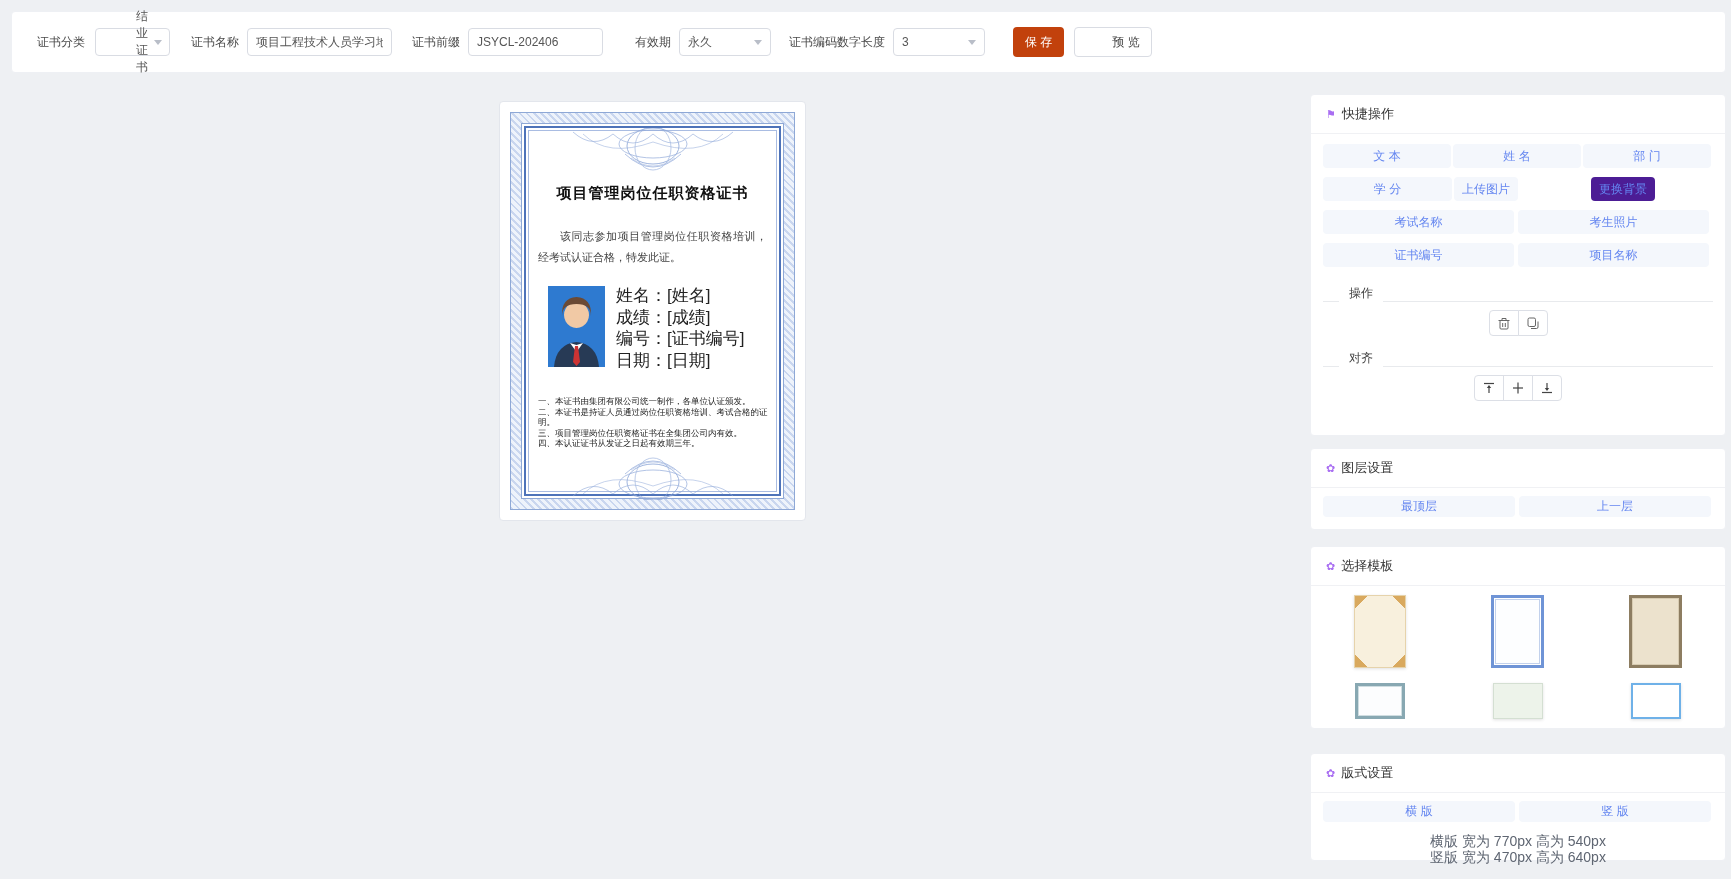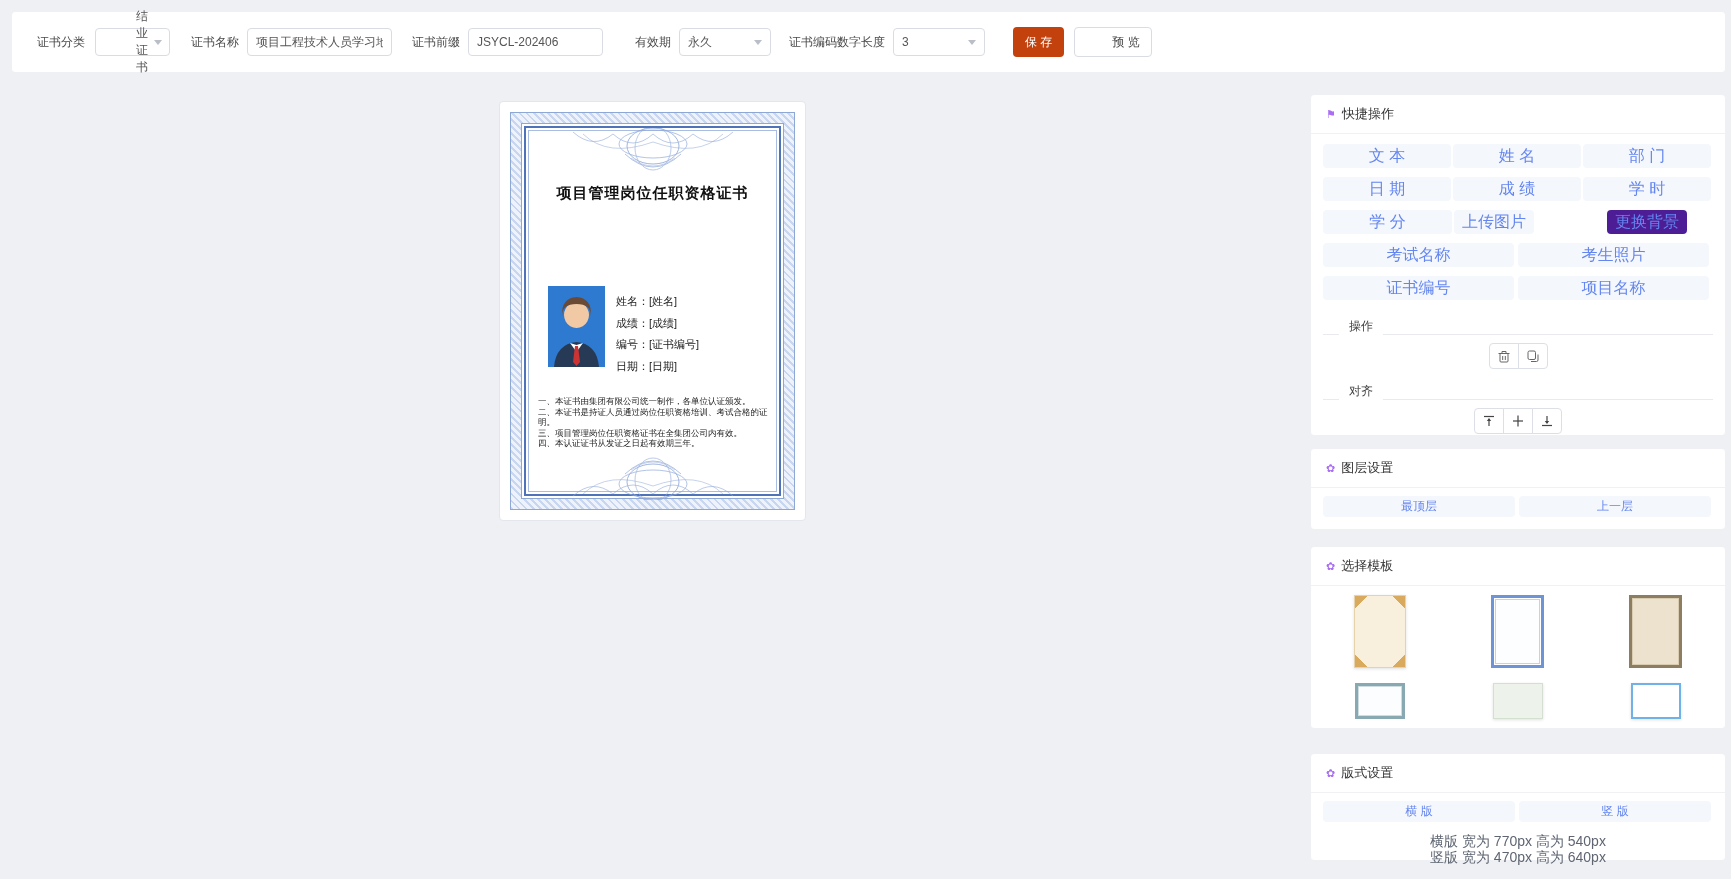--- a/index.html
+++ b/index.html
@@ -25,34 +25,34 @@
       border:1px solid #8ea8d6; }
   .guil-inner { position:absolute; inset:10px; background:#fff; border:1px solid #8ea8d6; }
   .frame { position:absolute; inset:24px; border:2px solid #4e73b9; box-shadow: inset 0 0 0 2px #fff, inset 0 0 0 3px #a9bce2; }
   .frame-content { position:absolute; inset:26px; }
   .ornament { position:absolute; left:50%; transform:translateX(-50%); opacity:.85; }
   .orn-top { top:0; }
   .orn-bottom { bottom:-6px; transform:translateX(-50%) rotate(180deg); }
   .cert-title { position:absolute; top:56px; width:100%; text-align:center; font-family:"Liberation Serif", serif; font-weight:bold; font-size:15px; color:#111; letter-spacing:1px; }
   .cert-body { position:absolute; top:98px; left:12px; right:12px; font-size:11px; line-height:21px; color:#444; text-indent:2em; text-align:justify; }
   .photo { position:absolute; top:158px; left:22px; width:57px; height:81px; }
-  .cert-fields { position:absolute; top:163px; left:90px; font-size:11px; color:#222; line-height:21.5px; }
+  .cert-fields { position:absolute; top:157px; left:90px; font-size:17px; color:#222; line-height:21.5px; }
   .cert-notes { position:absolute; top:268px; left:12px; right:6px; font-size:8.5px; color:#222; line-height:10.5px; }
 
   
   .panel-header { height:39px; display:flex; align-items:center; padding:0 15px; border-bottom:1px solid #f0f1f4; color:#333; font-size:13px; }
   .panel-icon { color:#a96ef2; font-size:11px; margin-right:6px; }
   .qa-card   { left:1310px; top:94px;  width:416px; height:342px; }
   .layer-card{ left:1310px; top:448px; width:416px; height:82px; }
   .tpl-card  { left:1310px; top:546px; width:416px; height:183px; }
   .fmt-card  { left:1310px; top:753px; width:416px; height:108px; }
 
   .qa-grid { padding:10px 12px 0 12px; }
   .qa-row { display:flex; margin-bottom:9px; }
-  .qbtn { height:24px; background:#f4f7fc; color:#6486f0; border:none; border-radius:4px; font-size:16px; cursor:pointer; display:flex; align-items:center; justify-content:center; white-space:nowrap; }
+  .qbtn { height:24px; background:#f4f7fc; color:#6486f0; border:none; border-radius:4px; font-size:12px; cursor:pointer; display:flex; align-items:center; justify-content:center; white-space:nowrap; }
   .qb-third { width:129px; margin-right:2px; }
   .qb-small { padding:0 8px; }
   .qb-half { width:194px; margin-right:4px; }
   .qb-active { background:#4c1d95; }
   .push-col3 { margin-left:73px; }
 
   .sec-divider { display:flex; align-items:flex-end; margin:18px 12px 0 12px; color:#404040; font-size:12px; }
   .sec-divider::before { content:""; width:16px; border-top:1px solid #e8eaed; margin-right:10px; }
   .sec-divider::after { content:""; flex:1; border-top:1px solid #e8eaed; margin-left:10px; }
   .tool-center { display:flex; justify-content:center; margin-top:8px; }
@@ -130,20 +130,21 @@
         <path d="M15 6 Q40 30 85 14 Q130 30 155 6" opacity=".6"></path>
         <ellipse cx="85" cy="16" rx="34" ry="14" opacity=".8"></ellipse>
         <ellipse cx="85" cy="18" rx="26" ry="18"></ellipse>
         <ellipse cx="85" cy="20" rx="18" ry="22" opacity=".7"></ellipse>
         <path d="M57 26 Q85 52 113 26" opacity=".8"></path>
         <path d="M63 30 Q85 46 107 30" opacity=".6"></path>
       </g>
     </svg>
 
     <div class="cert-title">项目管理岗位任职资格证书</div>
+    <div class="cert-body">该同志参加项目管理岗位任职资格培训，经考试认证合格，特发此证。</div>
 
     <svg class="photo" viewBox="0 0 57 81">
       <rect x="0" y="0" width="57" height="81" fill="#2e7ad0"></rect>
       <path d="M28.5 16 a12.5 13 0 1 0 0.01 0 Z" fill="#f1c9a5"></path>
       <path d="M14 30 Q13 12 28.5 11 Q44 12 43 30 Q43 18 28.5 18 Q14 18 14 30 Z" fill="#6b4a35"></path>
       <path d="M6 81 Q8 58 28.5 56 Q49 58 51 81 Z" fill="#273a55"></path>
       <path d="M22 57 L28.5 66 L35 57 L28.5 59 Z" fill="#fff"></path>
       <path d="M27 60 L30 60 L32 76 L28.5 80 L25 76 Z" fill="#c33"></path>
     </svg>
 
@@ -180,25 +181,20 @@
     <span class="panel-icon">⚑</span>
     <span>快捷操作</span>
   </div>
   <div class="qa-grid">
     <div class="qa-row">
       <button class="qbtn qb-third">文 本</button>
       <button class="qbtn qb-third">姓 名</button>
       <button class="qbtn qb-third">部 门</button>
     </div>
     <div class="qa-row">
-      <button class="qbtn qb-third">日 期</button>
-      <button class="qbtn qb-third">成 绩</button>
-      <button class="qbtn qb-third">学 时</button>
-    </div>
-    <div class="qa-row">
       <button class="qbtn qb-third">学 分</button>
       <button class="qbtn qb-small">上传图片</button>
       <button class="qbtn qb-small qb-active push-col3">更换背景</button>
     </div>
     <div class="qa-row">
       <button class="qbtn qb-half">考试名称</button>
       <button class="qbtn qb-half">考生照片</button>
     </div>
     <div class="qa-row">
       <button class="qbtn qb-half">证书编号</button>

